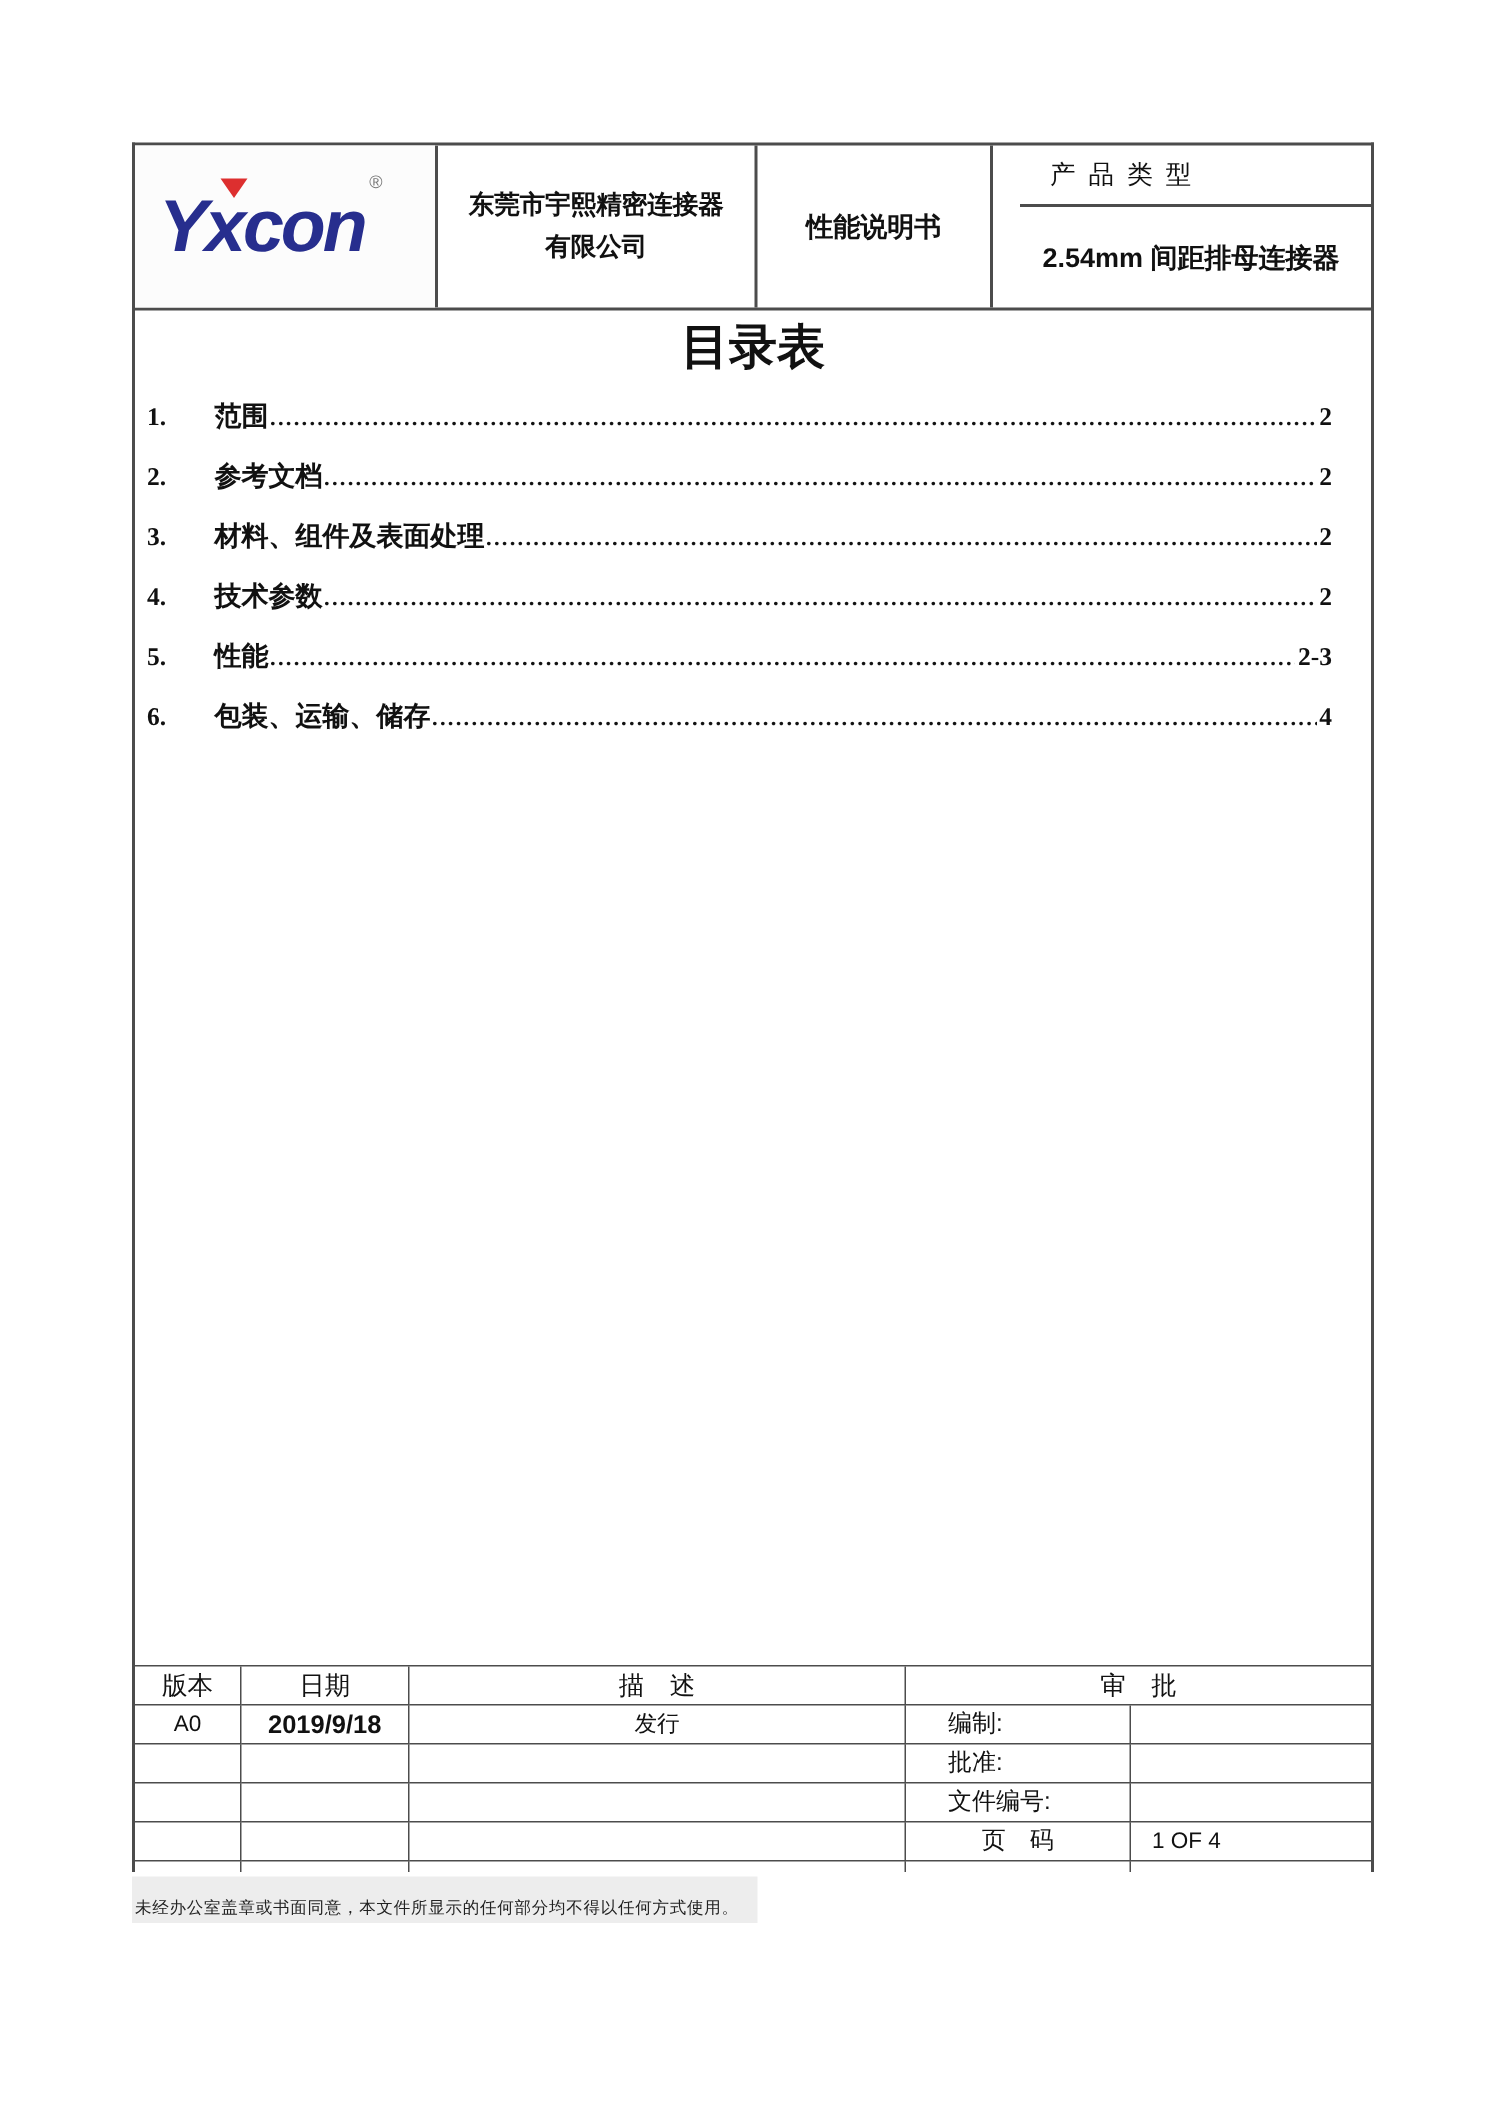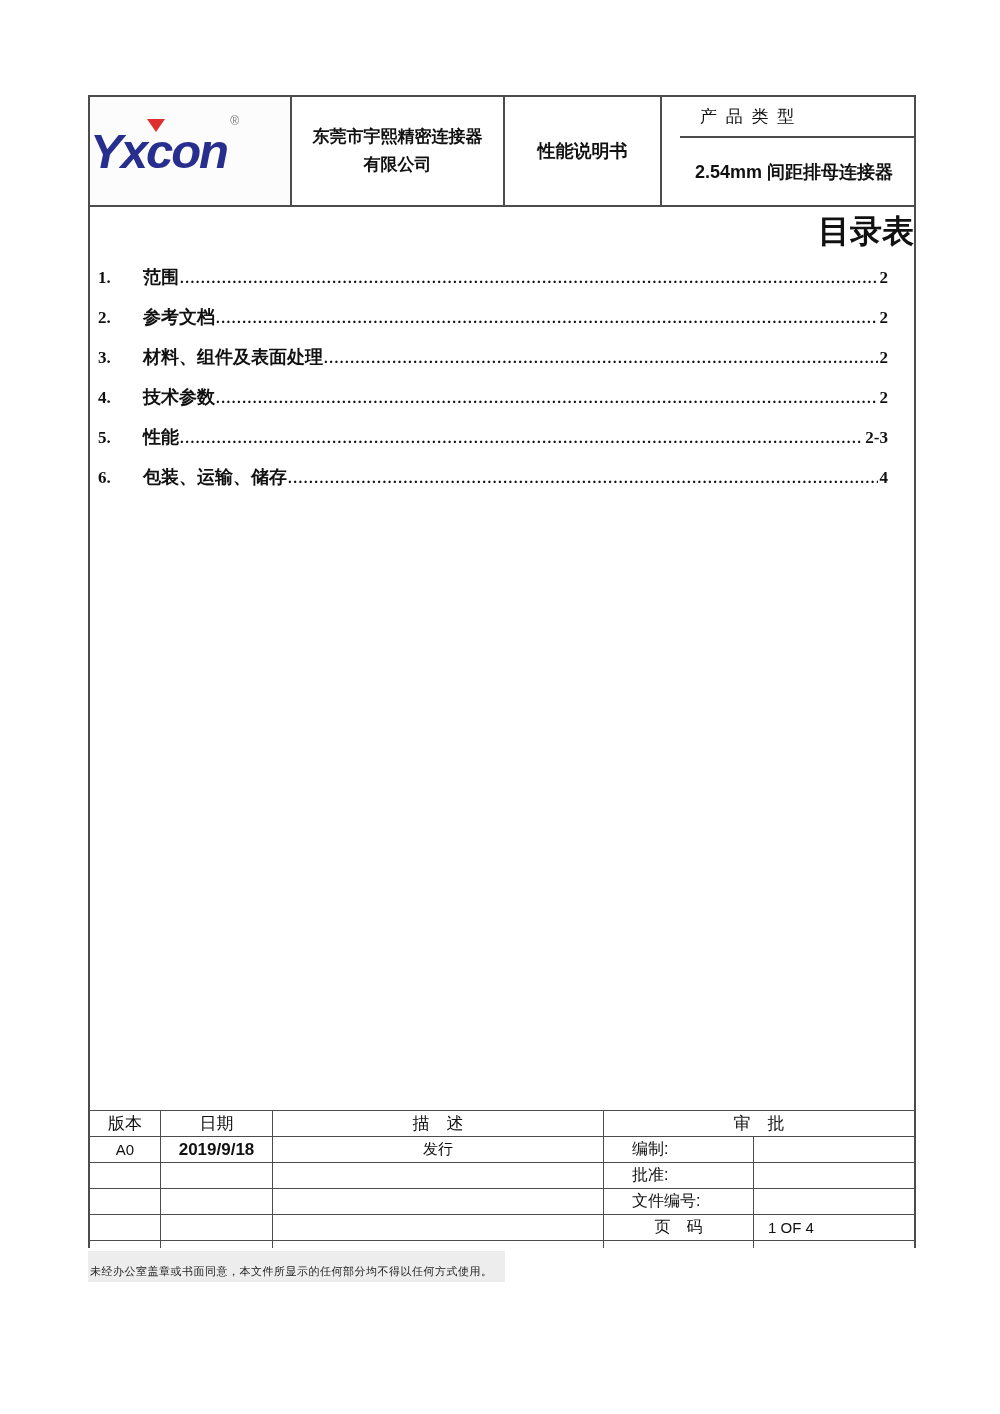--- a/index.html
+++ b/index.html
@@ -29,21 +29,21 @@
   
   .hdr{
     flex:0 0 110px;
     display:grid;
     grid-template-columns:202px 213px 157px 1fr;
     border-bottom:2px solid var(--border);
   }
   .hcell{border-right:2px solid var(--border);display:flex;align-items:center;justify-content:center;}
   .hcell:last-child{border-right:none;margin-left:18px;}
   .logo-cell{background:#fcfcfc;justify-content:flex-start;}
-  .logo{position:relative;padding-left:0;line-height:1;}
+  .logo{position:relative;padding-left:16px;line-height:1;}
   .logo-text{
     font-family:"Liberation Sans",sans-serif;
     font-style:italic;font-weight:bold;
     font-size:49px;letter-spacing:-2px;
     color:var(--logo-navy);
   }
   .logo-tri{
     position:absolute;left:57px;top:-8px;
     width:0;height:0;
     border-left:9px solid transparent;
@@ -61,21 +61,21 @@
     height:41px;border-bottom:2px solid var(--border);
     display:flex;align-items:center;
     padding-left:20px;font-size:17px;letter-spacing:2px;
   }
   .product-value{
     flex:1;display:flex;align-items:center;
     padding-left:15px;font-weight:bold;font-size:18px;border-radius:19px;
   }
   
   .toc-title{
-    text-align:right;font-weight:bold;font-size:32px;
+    text-align:center;font-weight:bold;font-size:32px;
     font-family:"Liberation Serif",serif;
     height:46px;line-height:48px;
   }
   .toc-list{padding:4px 26px 0 8px;}
   .toc-entry{display:flex;align-items:baseline;height:40px;line-height:40px;}
   .toc-num{
     flex:0 0 45px;
     font-family:"Liberation Serif",serif;font-weight:bold;font-size:17px;
   }
   .toc-label{font-weight:bold;font-size:18px;white-space:nowrap;padding-right:1px;}

